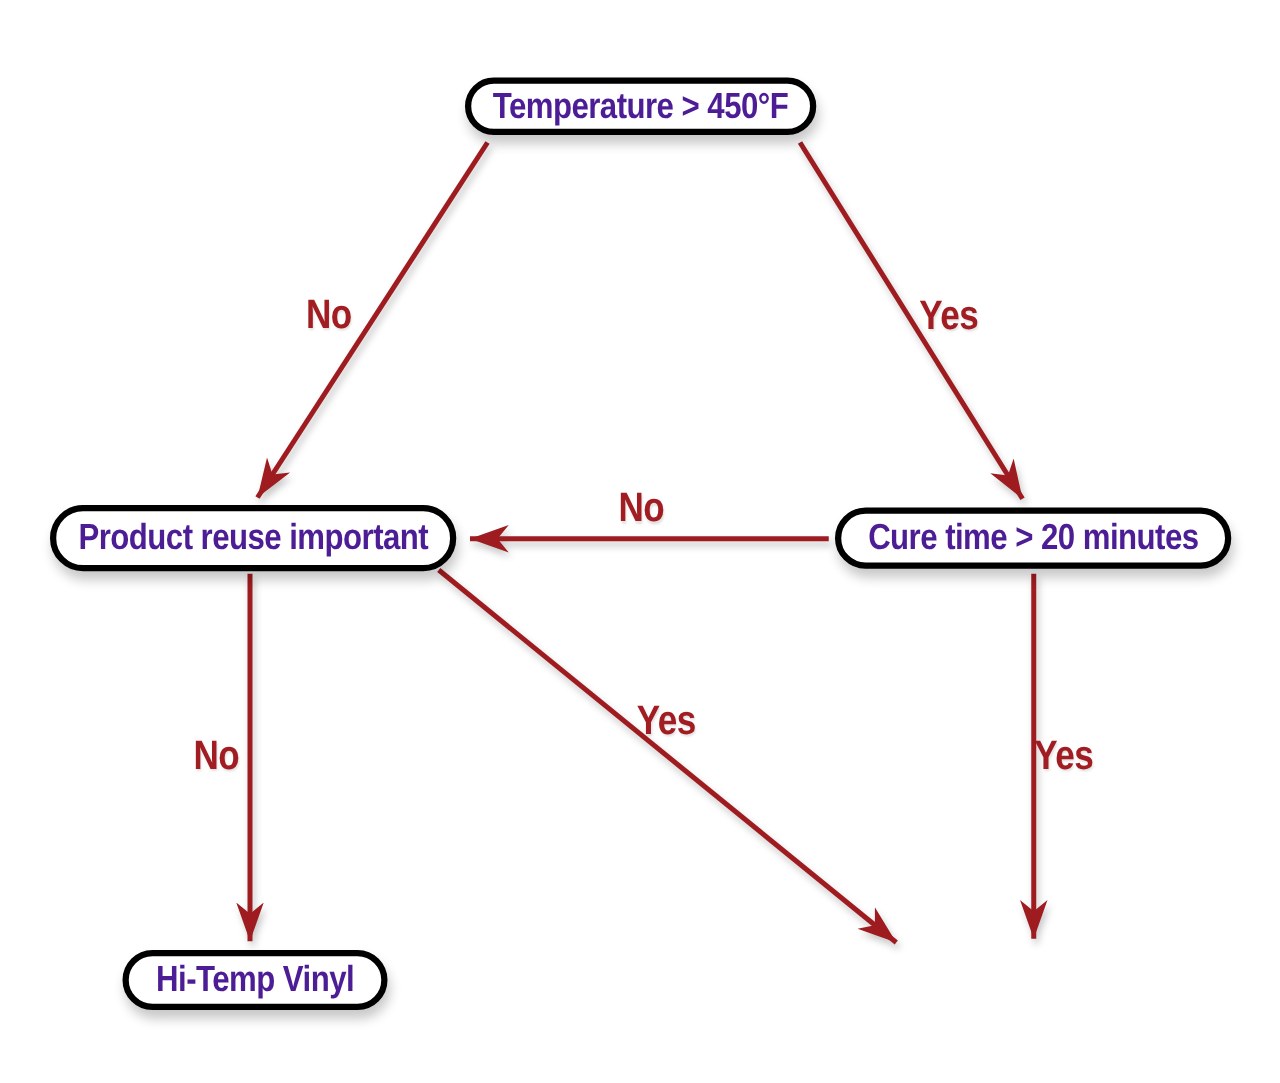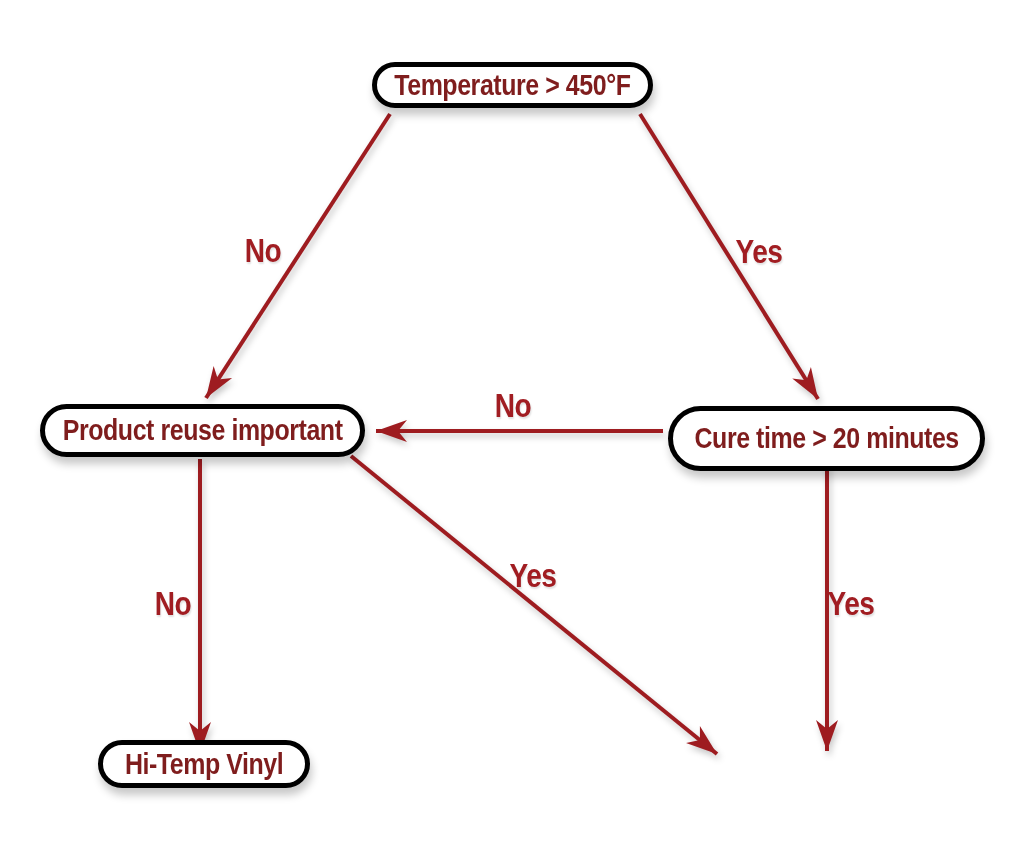--- a/index.html
+++ b/index.html
@@ -34,43 +34,43 @@
     position:absolute;
     display:flex;
     align-items:center;
     justify-content:center;
     background:var(--node-fill);
     border:5px solid var(--node-border);
     border-radius:999px;
     box-shadow:2px 7px 9px rgba(0,0,0,0.22);
     font-weight:bold;
     font-size:29px;
-    color:#7f1d1d;
+    color:#4c1d95;
     white-space:nowrap;
   }
   .node-text{
     display:inline-block;
     transform:scaleX(0.86);
     letter-spacing:-0.5px;
   }
   .edge-label{
     position:absolute;
     font-weight:bold;
     font-size:33px;
     color:var(--label-color);
     transform:translate(-50%,-50%) scaleX(0.85);
     letter-spacing:-0.5px;
     white-space:nowrap;
     text-shadow:1px 2px 2px rgba(0,0,0,0.12);
   }
   
   #node-temperature   {left:372px; top:62px;  width:281px; height:46px;}
   #node-product-reuse {left:40px;  top:404px; width:325px; height:53px;align-items:center;}
-  #node-cure-time     {left:668px; top:406px; width:317px; height:65px;text-align:right;}
-  #node-hi-temp-vinyl {left:98px;  top:740px; width:212px; height:48px;}
+  #node-cure-time     {left:668px; top:406px; width:317px; height:49px;text-align:right;}
+  #node-hi-temp-vinyl {left:98px;  top:760px; width:212px; height:48px;}
   #node-silicone-epdm {left:718px; top:758px; width:214px; height:49px;}
   
   #label-edge-0{left:263px; top:251px;}
   #label-edge-1{left:759px; top:252px;}
   #label-edge-2{left:513px; top:406px;}
   #label-edge-3{left:173px; top:604px;}
   #label-edge-4{left:533px; top:576px;}
   #label-edge-5{left:851px; top:604px;}
 </style>
 </head>

